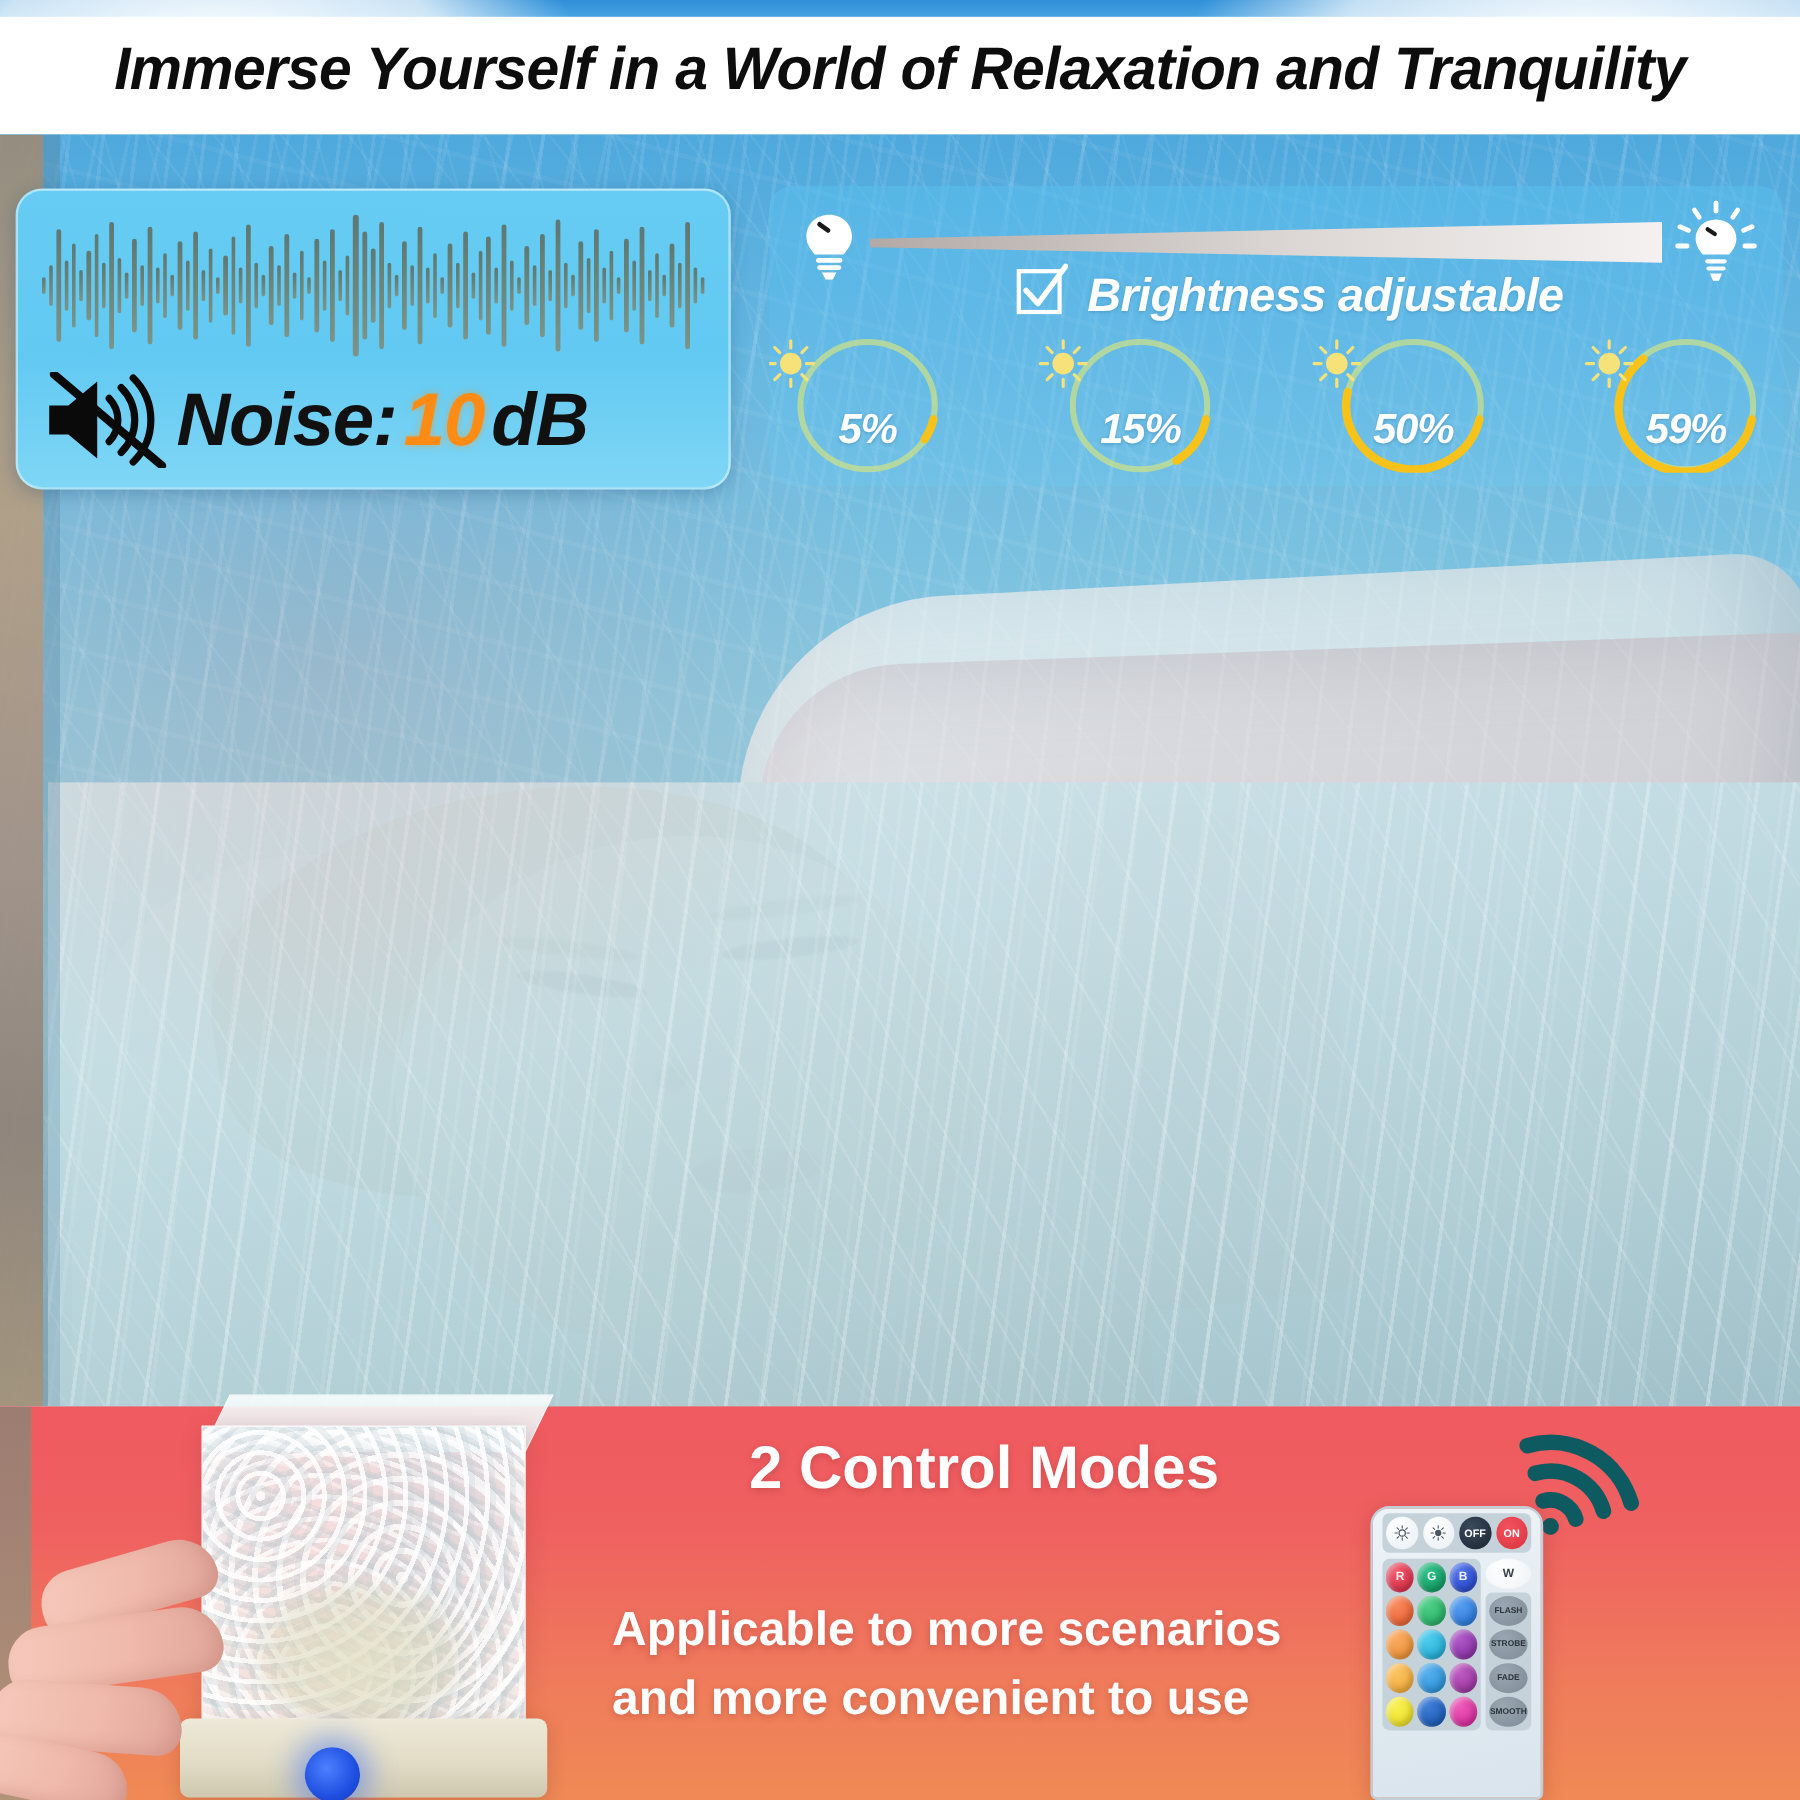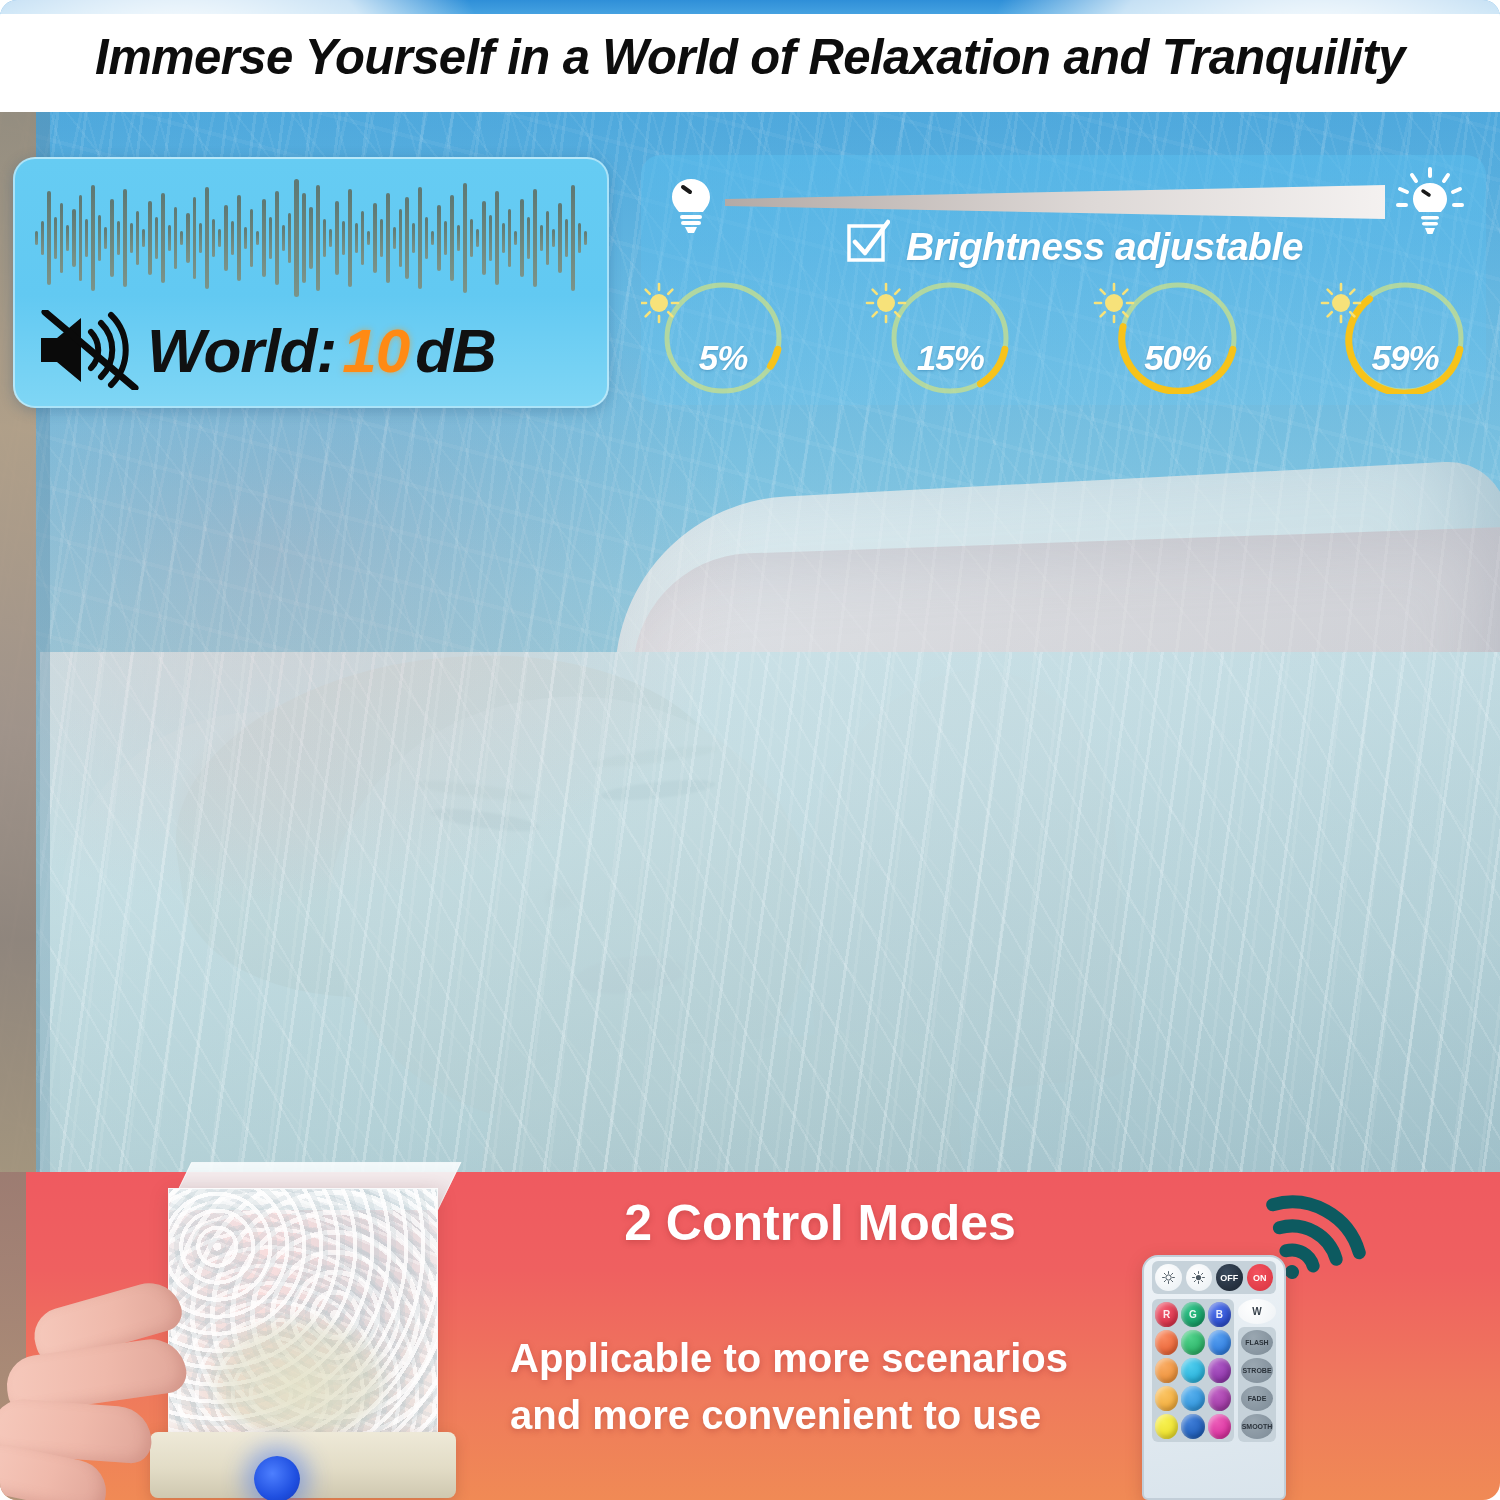--- a/index.html
+++ b/index.html
@@ -1,18 +1,18 @@
 <!DOCTYPE html>
 <html><head>
 <meta charset="utf-8">
 <style>
   html,body{margin:0;padding:0;background:#fff;}
   body{width:1500px;height:1500px;overflow:hidden;font-family:"Liberation Sans",sans-serif;}
 
-  #page{position:relative;width:1500px;height:1500px;overflow:hidden;background:#fff;border-radius:17px;}
+  #page{position:relative;width:1500px;height:1500px;overflow:hidden;background:#fff;}
 
   
   .header{position:absolute;left:0;top:0;width:1500px;height:118px;overflow:hidden;}
   .header-bg{position:absolute;inset:0;
     background:
       radial-gradient(ellipse 420px 220px at 12% 40%, rgba(255,255,255,.98) 0%, rgba(255,255,255,.75) 45%, rgba(255,255,255,0) 72%),
       radial-gradient(ellipse 460px 240px at 88% 40%, rgba(255,255,255,.98) 0%, rgba(255,255,255,.72) 45%, rgba(255,255,255,0) 72%),
       linear-gradient(180deg,#2f8fd8 0%, #59b2e8 22%, #a8d8f2 46%, #ffffff 62%, #ffffff 100%);
   }
   .header-white{position:absolute;left:0;top:14px;width:1500px;height:92px;background:#fff;}
@@ -325,21 +325,21 @@
 
     <div class="noise-row">
       <svg class="mute-icon" viewBox="0 0 104 80">
         <path d="M4 28 h16 L44 8 v64 L20 52 H4 Z" fill="#0a0a0a"></path>
         <path d="M54 22 a26 26 0 0 1 0 36" stroke="#0a0a0a" stroke-width="6" fill="none" stroke-linecap="round"></path>
         <path d="M64 13 a38 38 0 0 1 0 54" stroke="#0a0a0a" stroke-width="6" fill="none" stroke-linecap="round"></path>
         <path d="M74 5 a49 49 0 0 1 0 70" stroke="#0a0a0a" stroke-width="6" fill="none" stroke-linecap="round"></path>
         <path d="M8 2 L98 78" stroke="#0a0a0a" stroke-width="7" stroke-linecap="round"></path>
       </svg>
       <div class="noise-text">
-        <span>World:</span><span class="noise-num">10</span><span>dB</span>
+        <span>Noise:</span><span class="noise-num">10</span><span>dB</span>
       </div>
     </div>
   </div>
 
   <div class="bright-panel">
 
     <svg class="bulb-dim" viewBox="0 0 44 58">
       <path d="M22 2 C11 2 3 10 3 20 c0 7 4 11 7 15 h24 c3-4 7-8 7-15 C41 10 33 2 22 2 Z" fill="#fff"></path>
       <rect x="11" y="38" width="22" height="4" rx="2" fill="#fff"></rect>
       <rect x="12" y="44" width="20" height="4" rx="2" fill="#fff"></rect>

